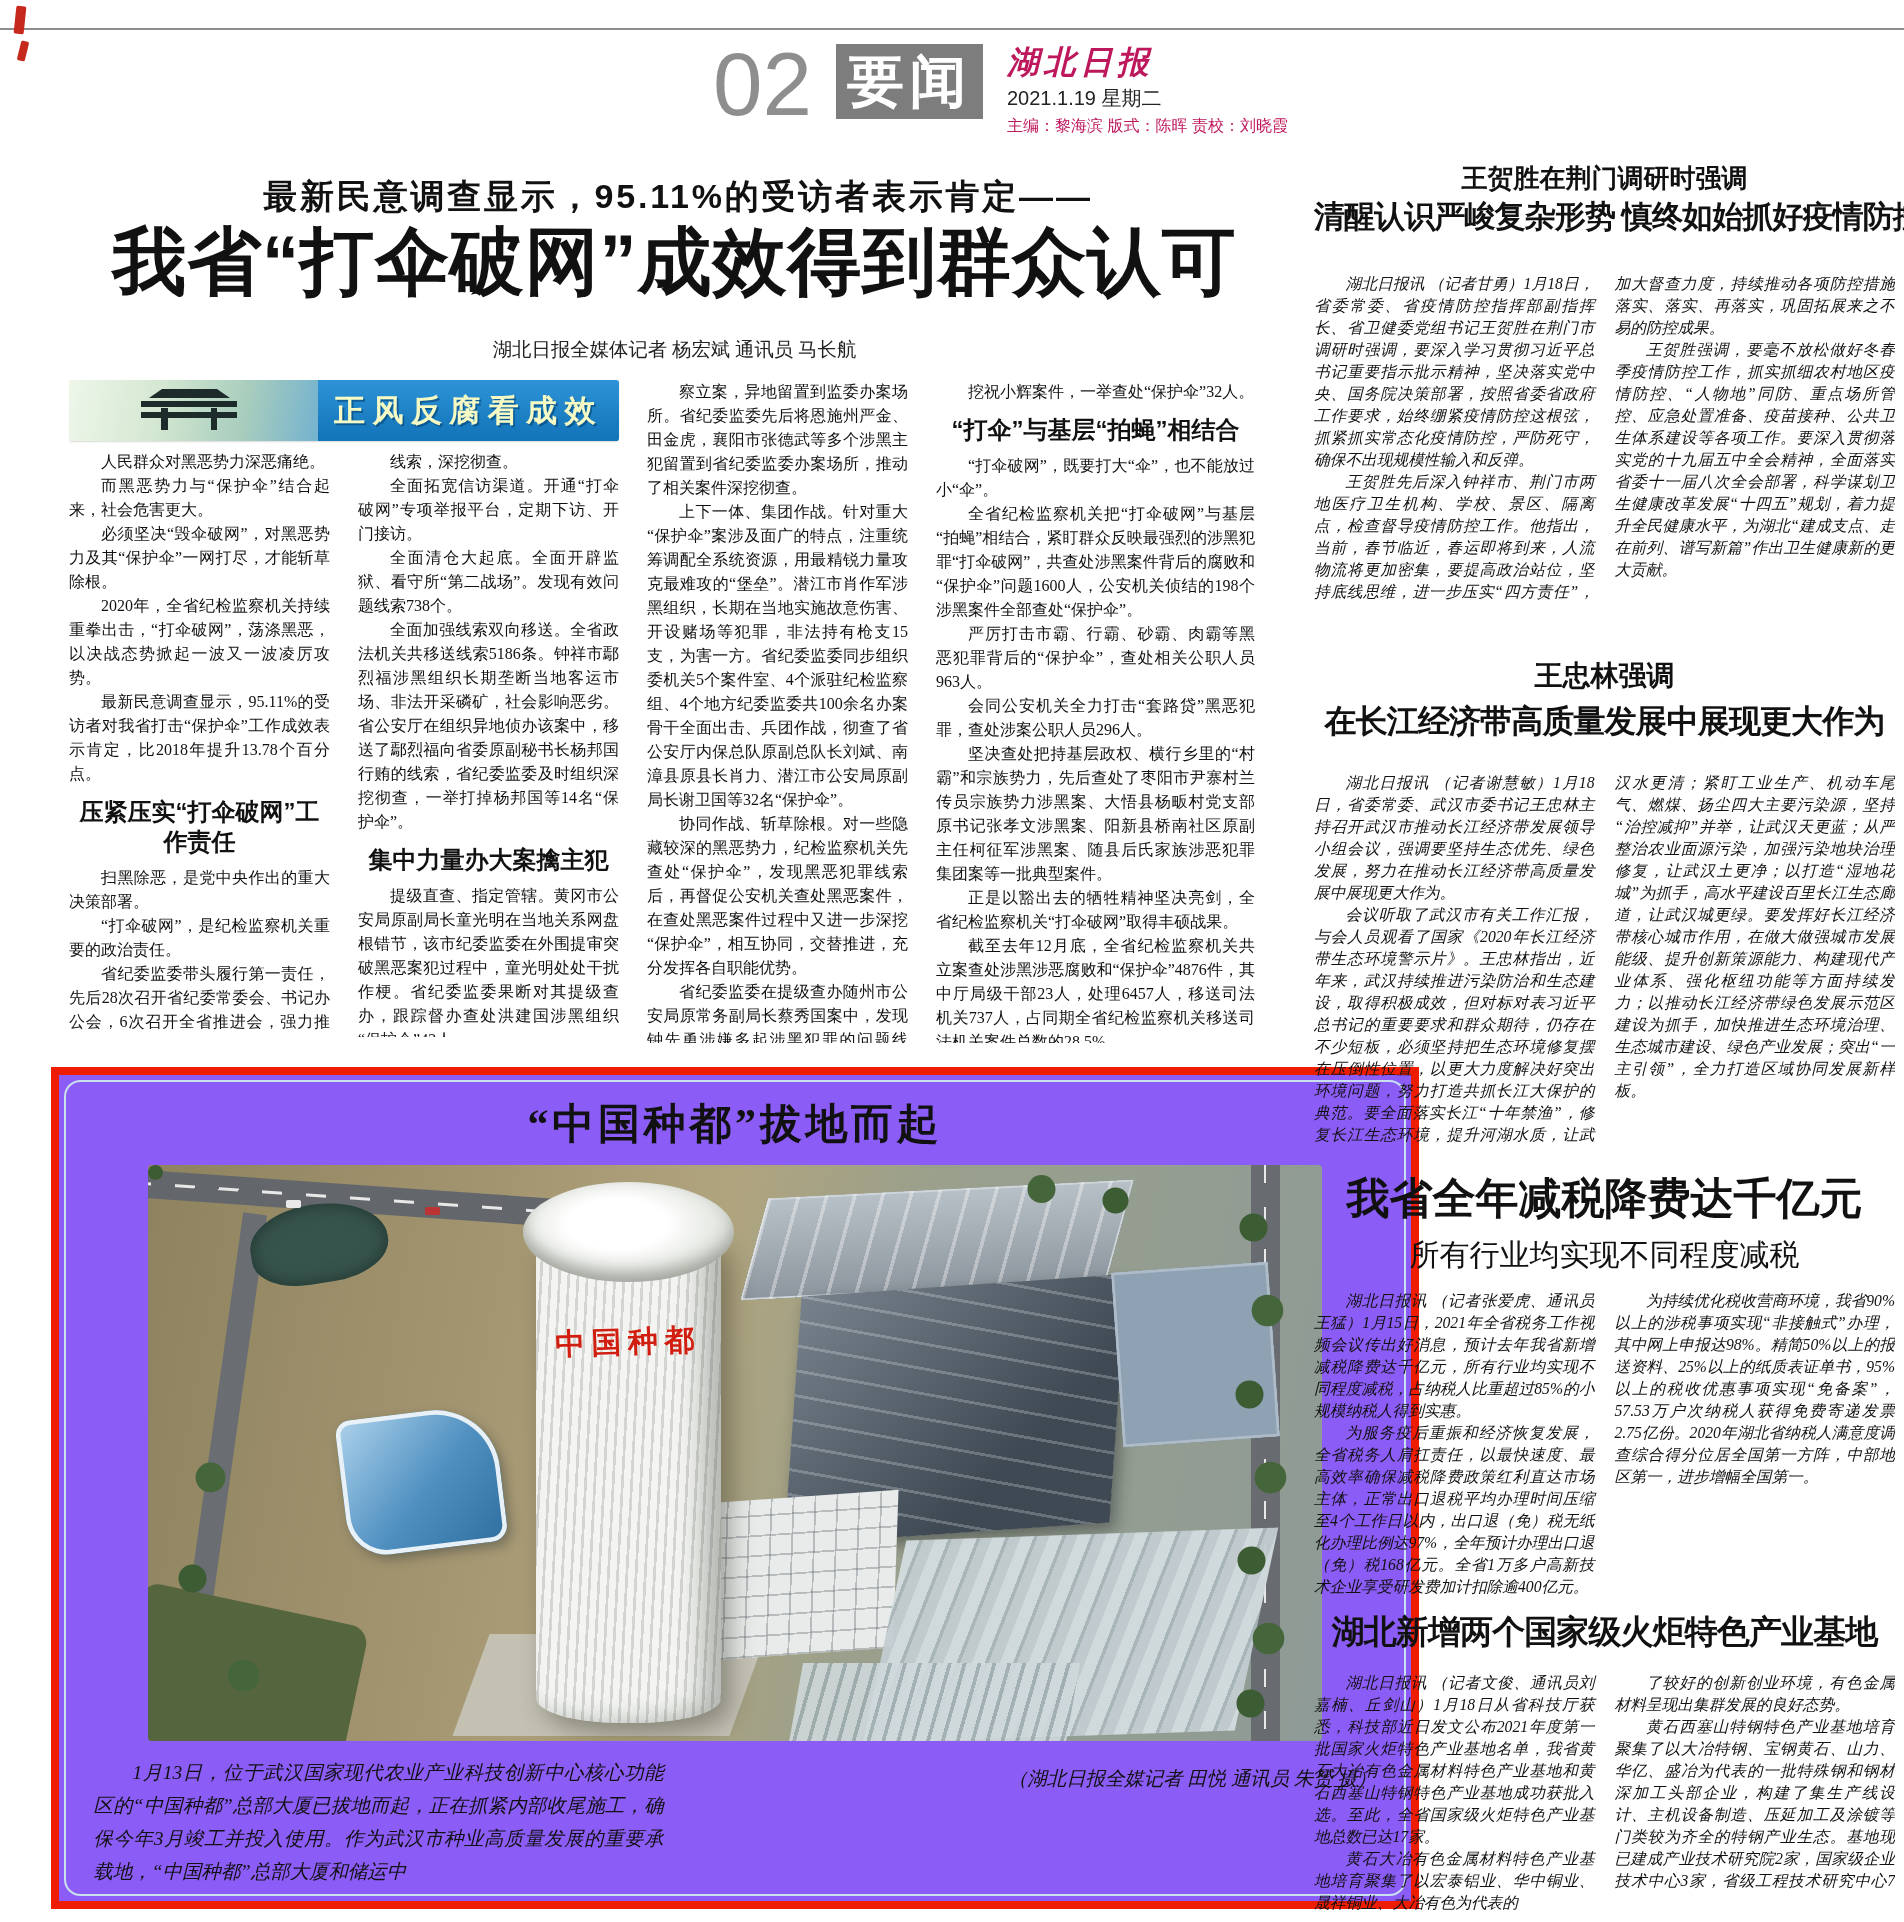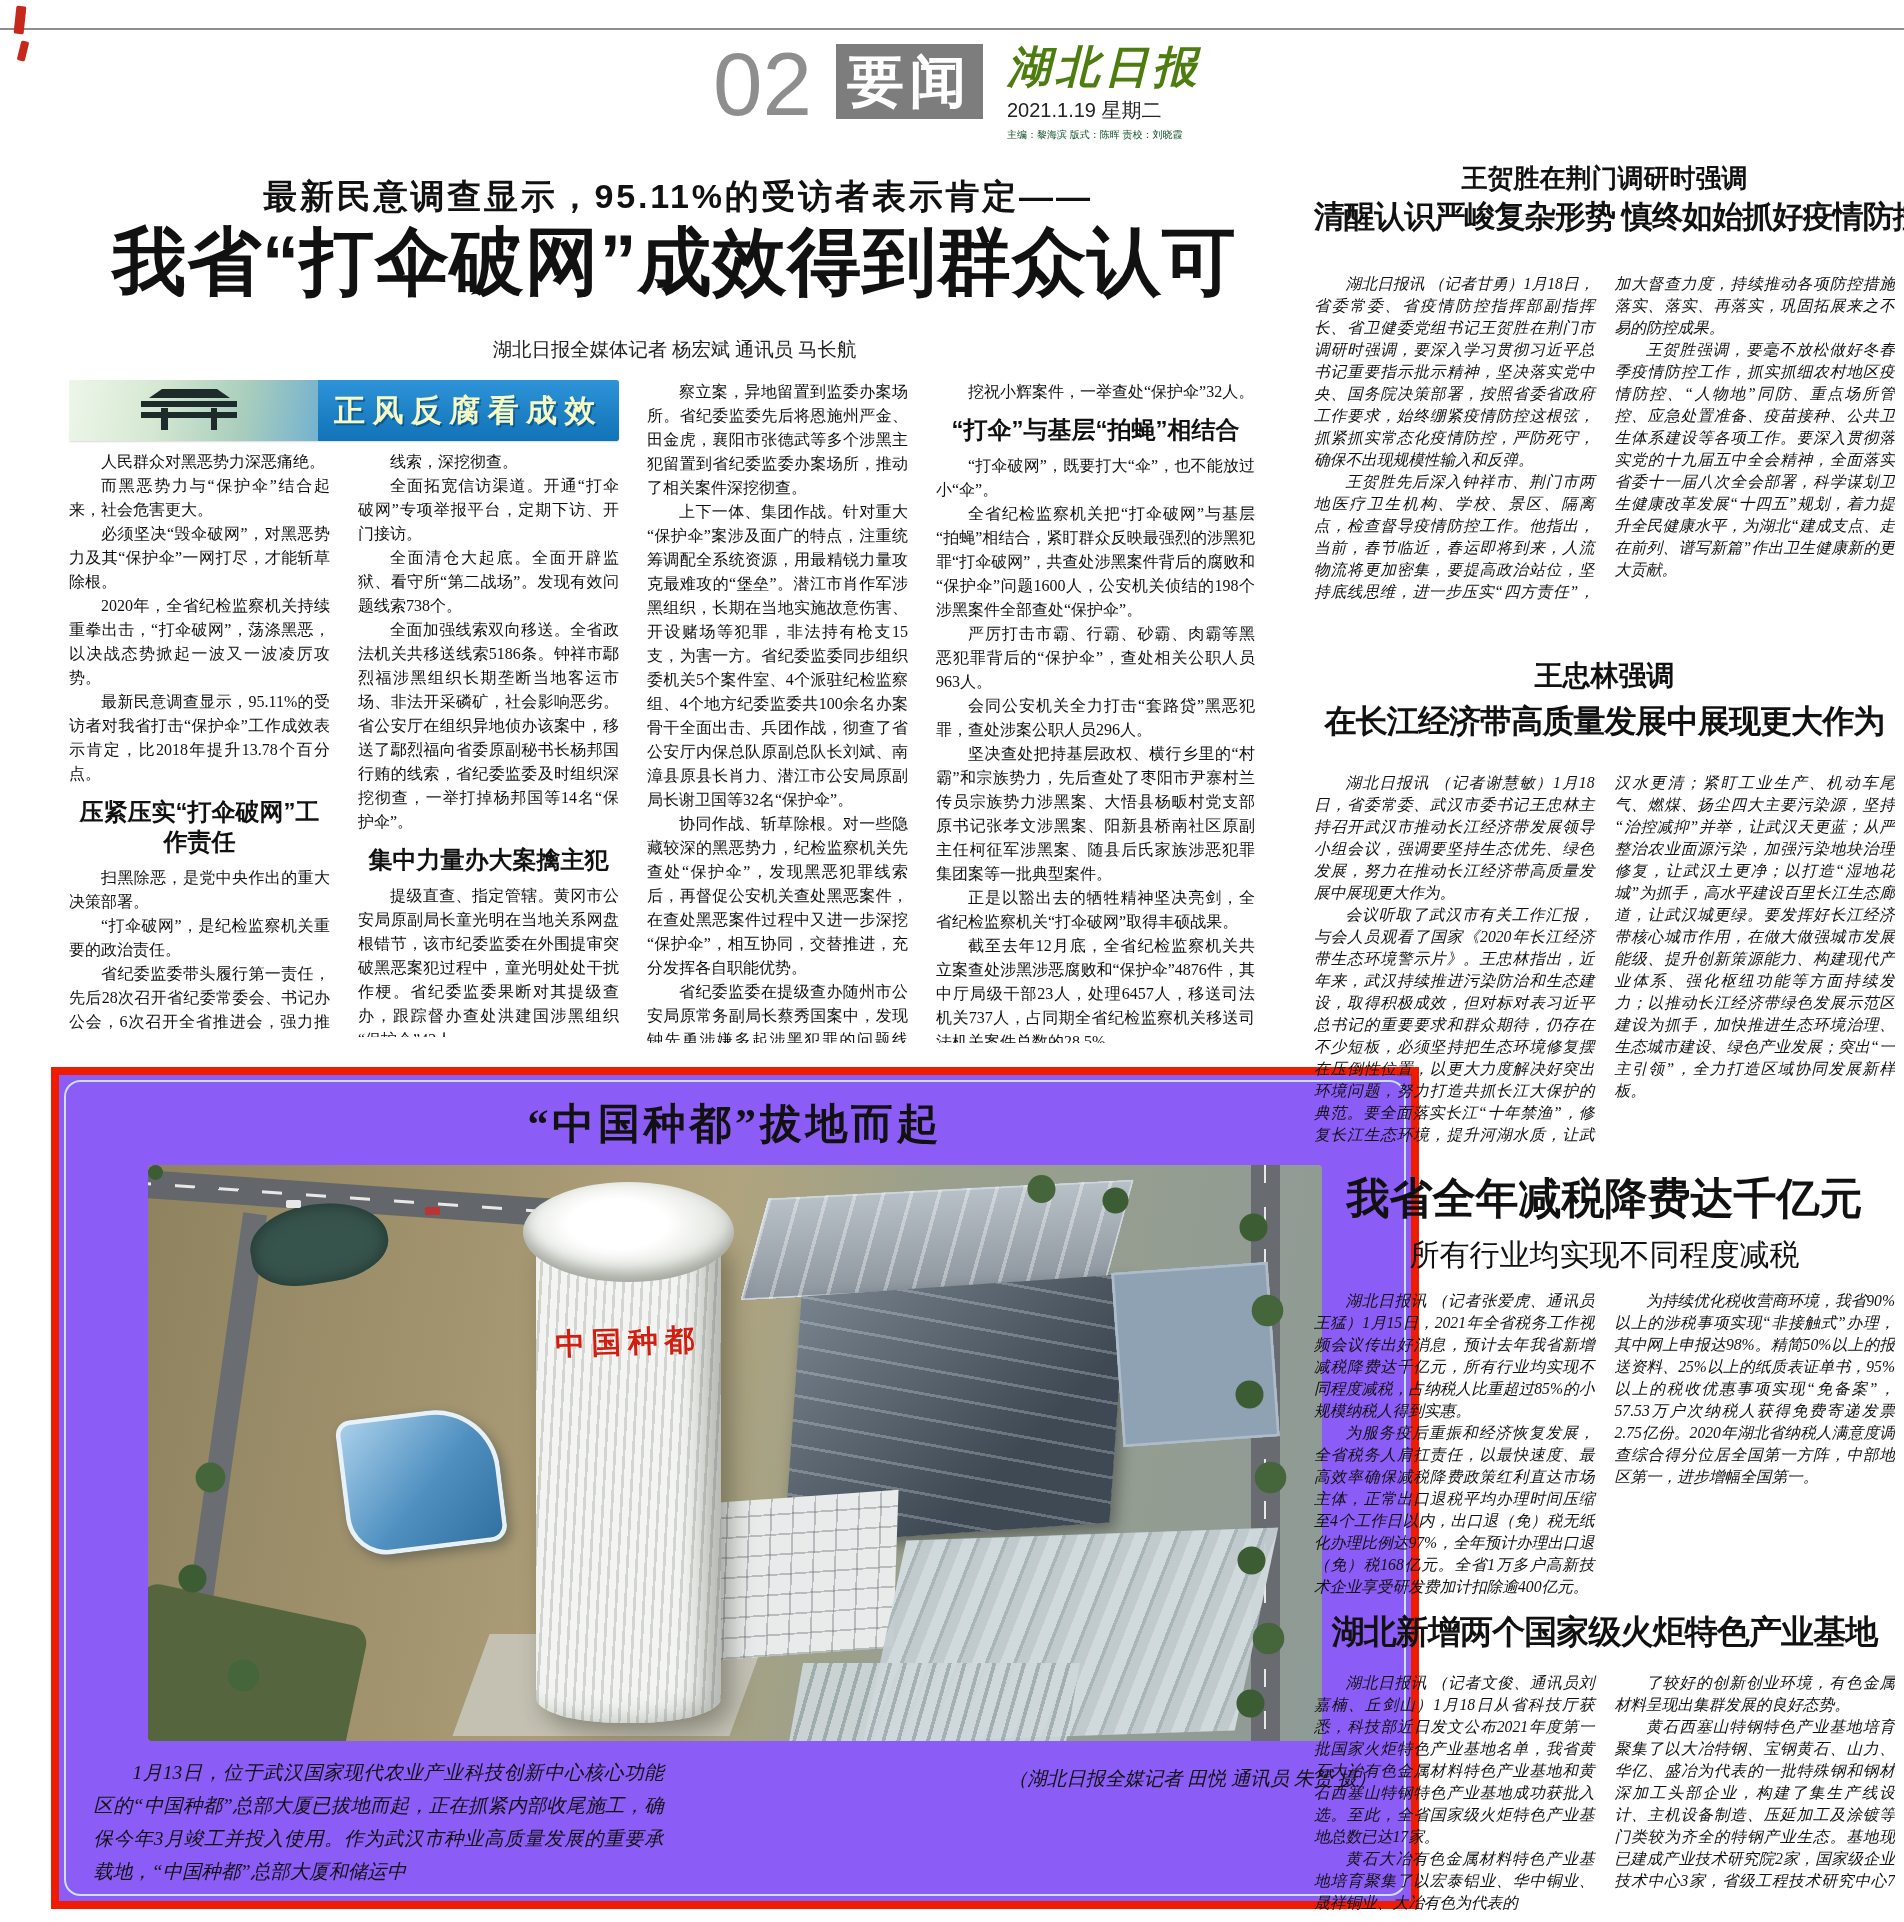--- a/index.html
+++ b/index.html
@@ -10,23 +10,23 @@
   
   .top-rule{position:absolute;top:28px;left:0;width:100%;height:1.8px;background:#8d8d8d;}
   .edge-mark{position:absolute;background:#c6281c;border-radius:1.8px;}
   .edge-mark.m1{left:14.8px;top:5.5px;width:10px;height:28px;transform:rotate(6deg);}
   .edge-mark.m2{left:18.5px;top:41px;width:8.3px;height:20px;transform:rotate(14deg);}
   .header{position:absolute;top:44px;left:713px;display:flex;align-items:flex-start;gap:24px;}
   .pagenum{font-family:"Liberation Sans",sans-serif;font-weight:300;font-size:89px;line-height:81px;color:#8e8e8e;}
   .section-box{background:#7d7d7d;color:#fff;font-family:"Liberation Sans",sans-serif;
                font-weight:700;font-size:57px;line-height:1;padding:9.2px 11px;letter-spacing:5.5px;}
   .masthead-col{padding-top:1.8px;}
-  .masthead{color:#4d7c0f;font-weight:bold;font-style:italic;font-size:44px;letter-spacing:4.6px;line-height:1;}
+  .masthead{color:#be185d;font-weight:bold;font-style:italic;font-size:32px;letter-spacing:4.6px;line-height:1;}
   .date-line{font-size:20px;color:#222;margin-top:7.4px;}
-  .editors-line{font-size:10px;color:#14532d;margin-top:3.7px;}
+  .editors-line{font-size:16px;color:#be185d;margin-top:3.7px;}
 
   
   .lead-kicker{position:absolute;left:55px;top:174px;width:1246px;text-align:center;
                font-family:"Liberation Sans",sans-serif;font-weight:700;font-size:34px;letter-spacing:2.8px;}
   .lead-headline{position:absolute;left:37px;top:218px;width:1275px;text-align:center;
                  font-family:"Liberation Sans",sans-serif;font-weight:900;font-size:74px;line-height:1.2;
                  letter-spacing:0.9px;}
   .lead-byline{position:absolute;left:37px;top:336px;width:1275px;text-align:center;font-size:19.4px;color:#222;}
   .lead-cols{position:absolute;left:69px;top:380px;width:1192px;height:663px;display:flex;gap:28px;overflow:hidden;}
   .col12wrap{width:550px;flex:0 0 550px;}

